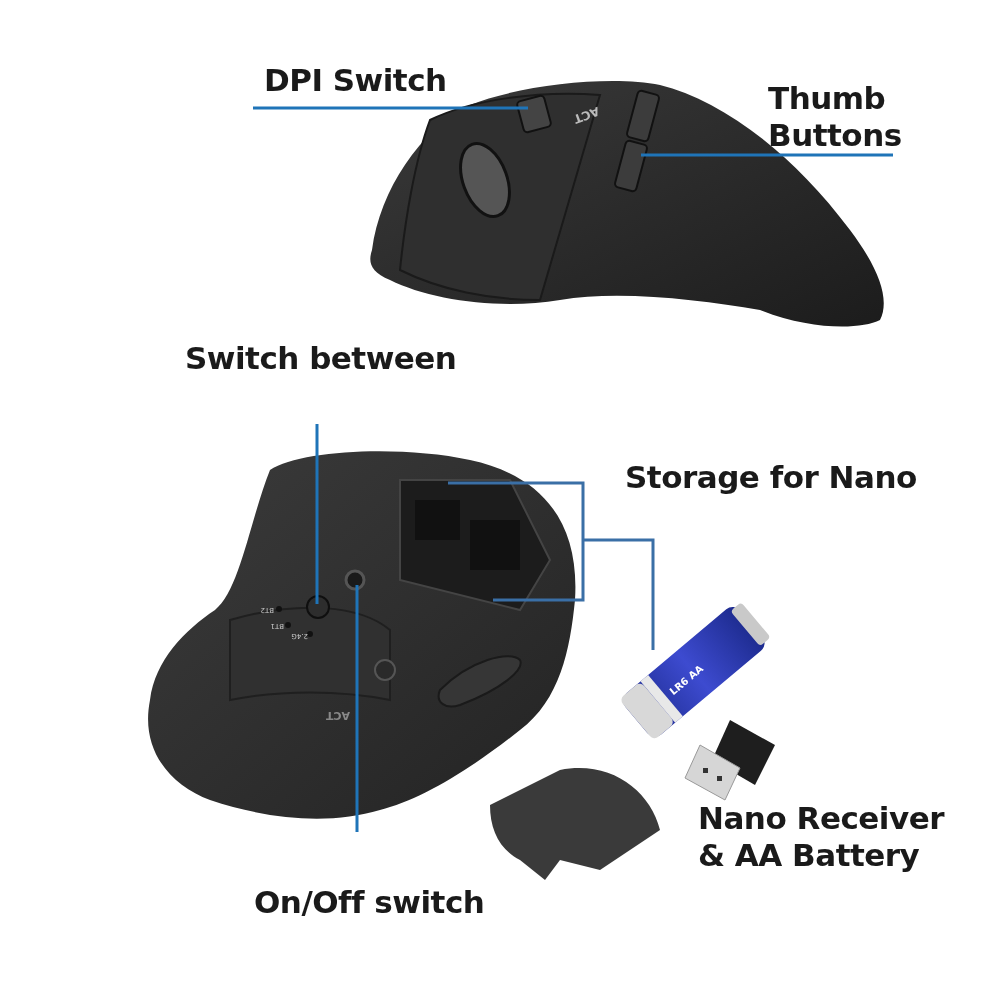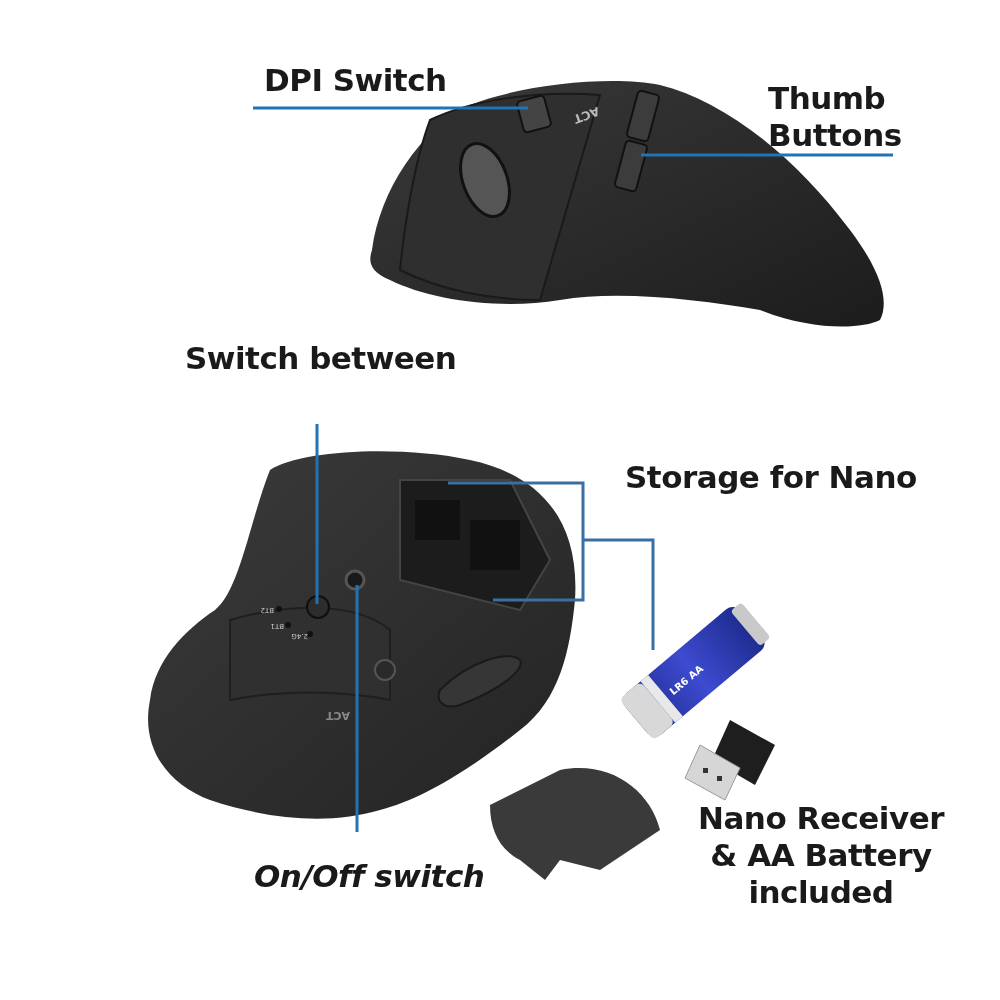--- a/index.html
+++ b/index.html
@@ -104,21 +104,20 @@
 </div>
 
 <div class="label" style="left:185px;top:340px;">
   <span>Switch between</span>
 </div>
 
 <div class="label" style="left:611px;top:459px;margin-left:14px;">
   <span>Storage for Nano</span>
 </div>
 
-<div class="label" style="left:698px;top:800px;text-align:center;">
+<div class="label" style="left:698px;top:800px;">
   <span>Nano Receiver</span>
   <span>&amp; AA Battery</span>
-  <span>included</span>
 </div>
 
-<div class="label" style="left:254px;top:858px;font-style:italic;">
+<div class="label" style="left:254px;top:884px;">
   <span>On/Off switch</span>
 </div>
 
 </body></html>

